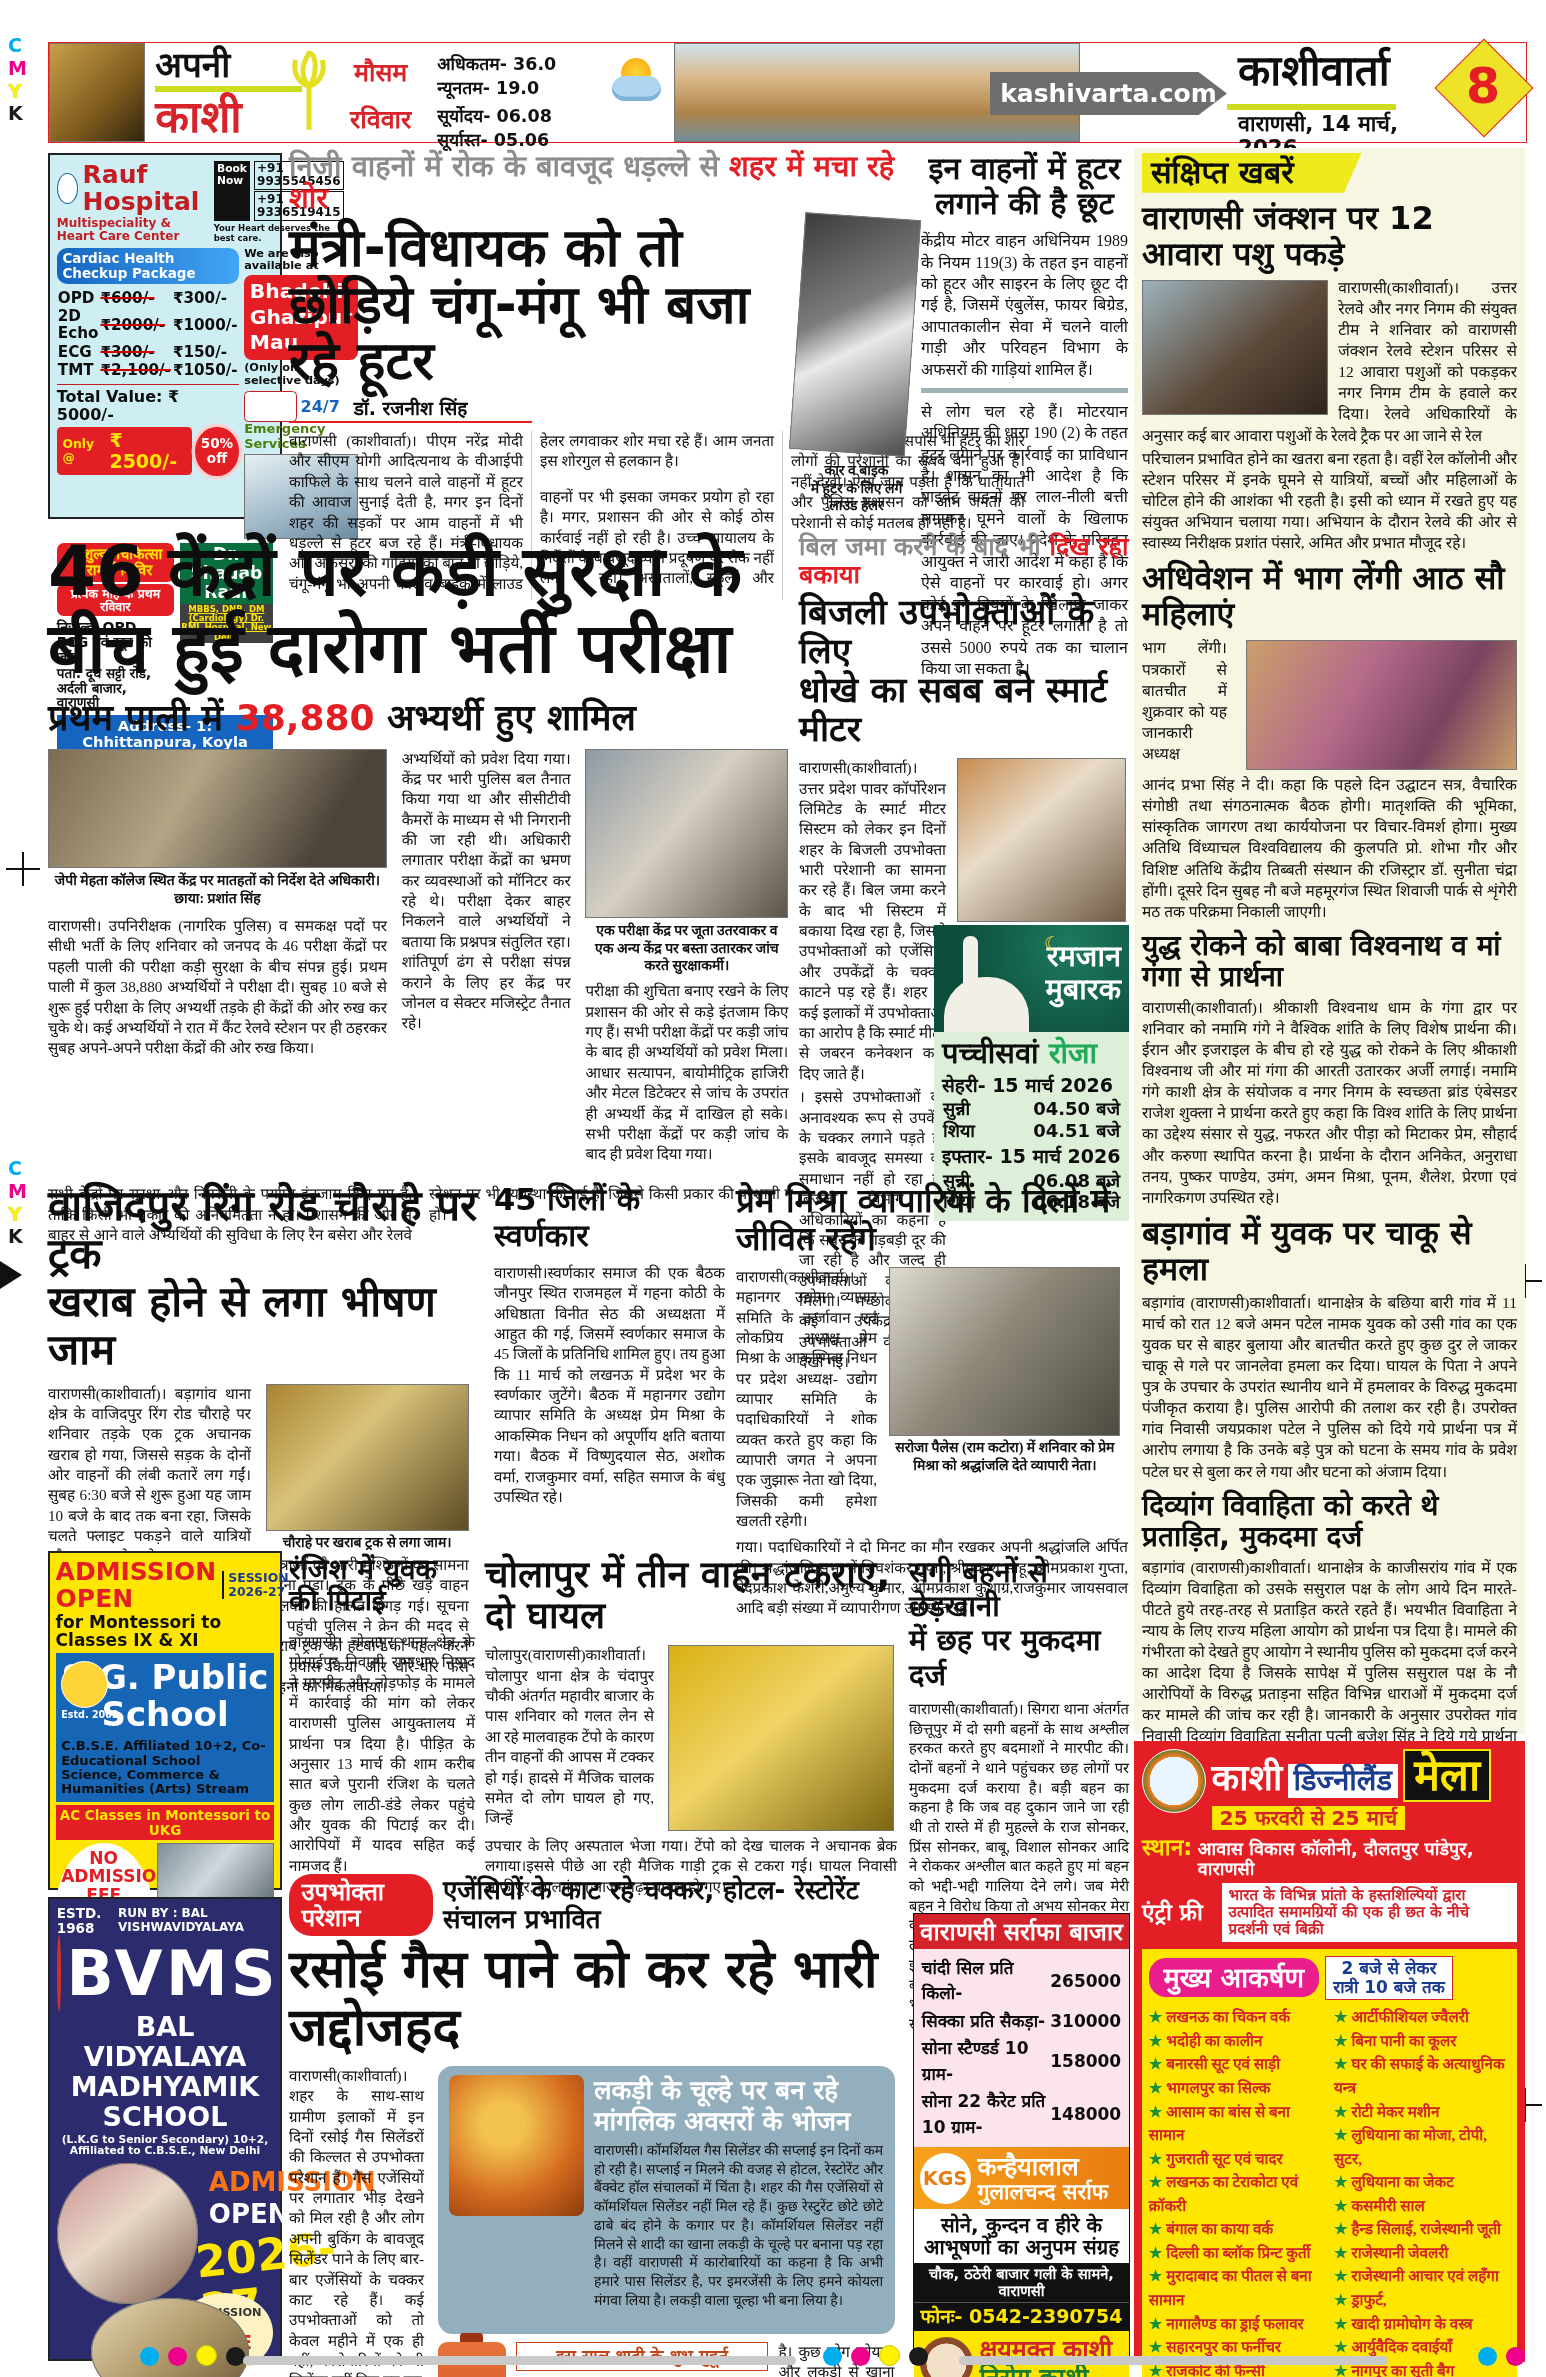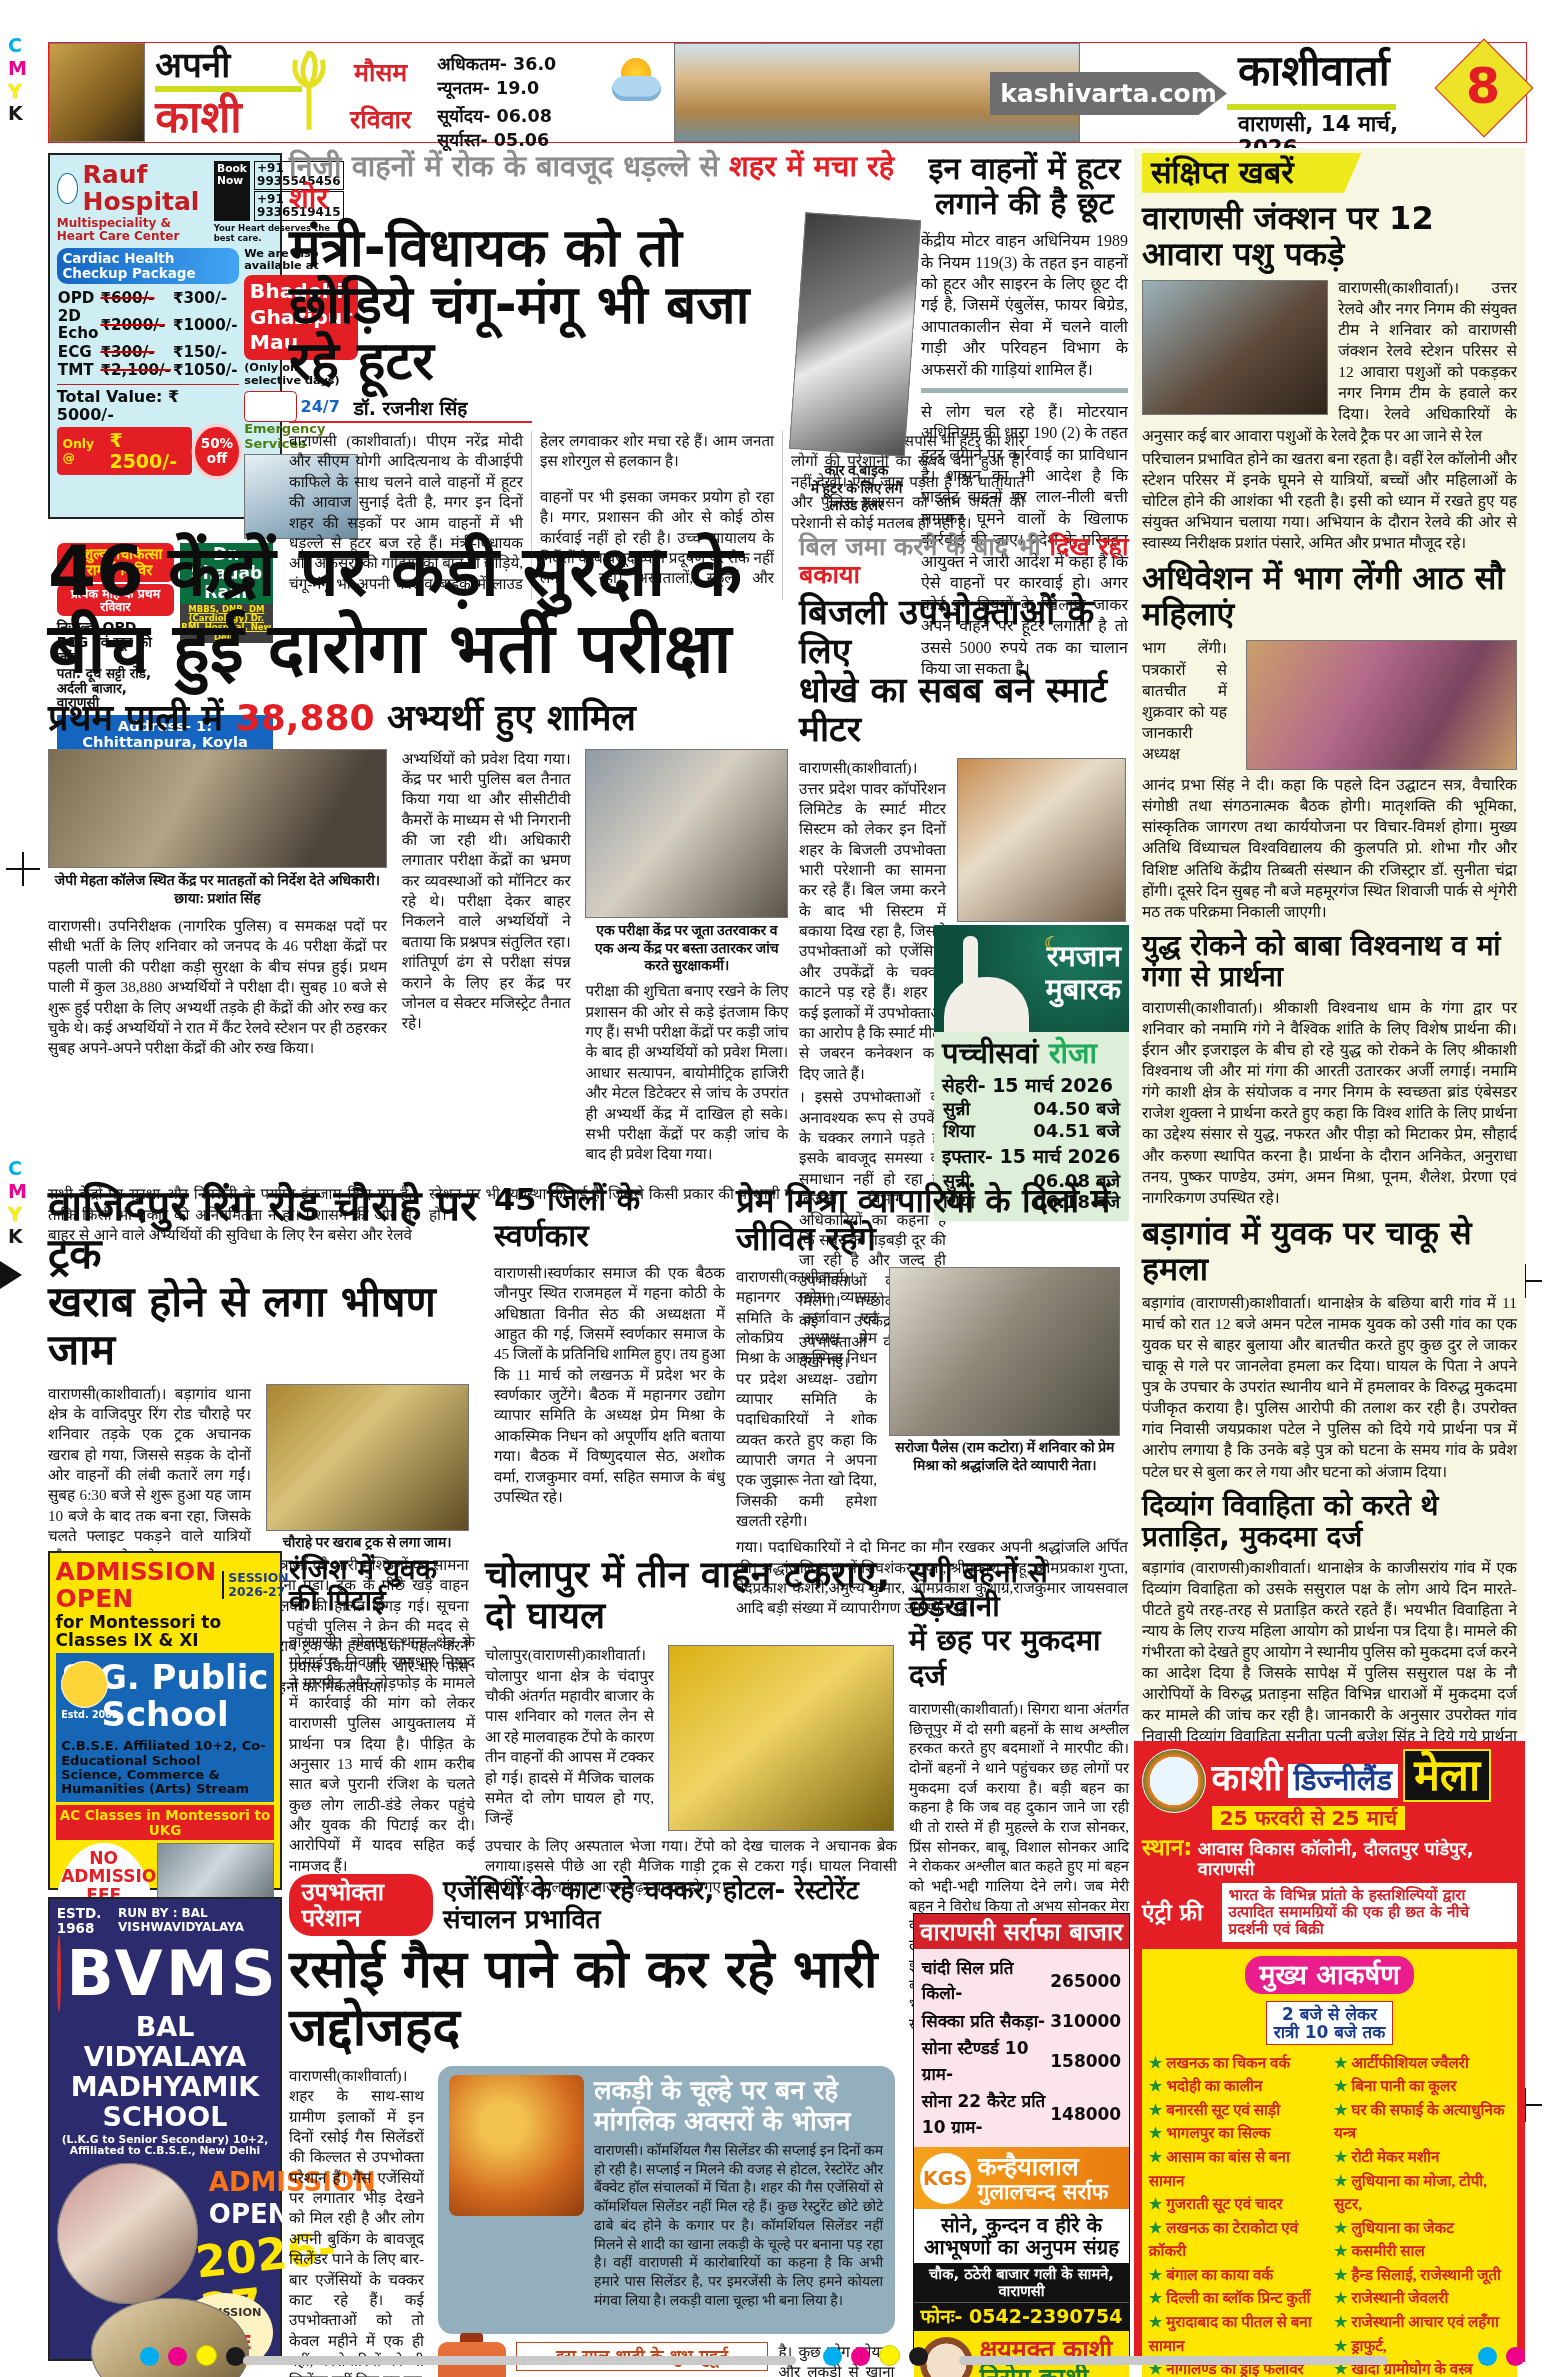--- a/index.html
+++ b/index.html
@@ -533,21 +533,21 @@
     </div>
     <div style="display:flex;gap:5.6px;align-items:baseline;margin-top:4.5px;">
       <span class="hl" style="color:#ffe600;font-size:22.6px;">स्थान:</span>
       <span class="hl" style="color:#fff;font-size:18px;">आवास विकास कॉलोनी, दौलतपुर पांडेपुर, वाराणसी</span>
     </div>
     <div style="display:flex;gap:6.8px;margin-top:4.5px;align-items:center;">
       <div class="hl" style="color:#fff;font-size:22.6px;width:73px;">एंट्री फ्री</div>
       <div class="hl" style="background:#fff;color:#d2232a;font-size:15.2px;padding:4.5px 6.8px;flex:1;">भारत के विभिन्न प्रांतो के हस्तशिल्पियों द्वारा उत्पादित समामग्रियों की एक ही छत के नीचे प्रदर्शनी एवं बिक्री</div>
     </div>
     <div style="background:#ffe600;margin-top:6.8px;padding:6.8px;">
-      <div style="display:flex;gap:6.8px;align-items:center;flex-direction:column;">
+      <div style="display:flex;gap:6.8px;align-items:center;">
         <div class="hl" style="background:#e91e8c;color:#fff;font-size:27px;border-radius:17px;padding:4.5px 14.7px;">मुख्य आकर्षण</div>
         <div style="border:1.7px solid #d2232a;background:#fff;padding:2.3px 6.8px;text-align:center;">
           <div class="hl" style="color:#1a3c8f;font-size:17px;">2 बजे से लेकर</div>
           <div class="hl" style="color:#1a3c8f;font-size:17px;">रात्री 10 बजे तक</div>
         </div>
       </div>
       <div style="display:flex;gap:9px;margin-top:5.6px;">
         <ul style="list-style:none;margin:0;padding:0;flex:1;">
           <li class="star-item">लखनऊ का चिकन वर्क</li>
           <li class="star-item">भदोही का कालीन</li>

